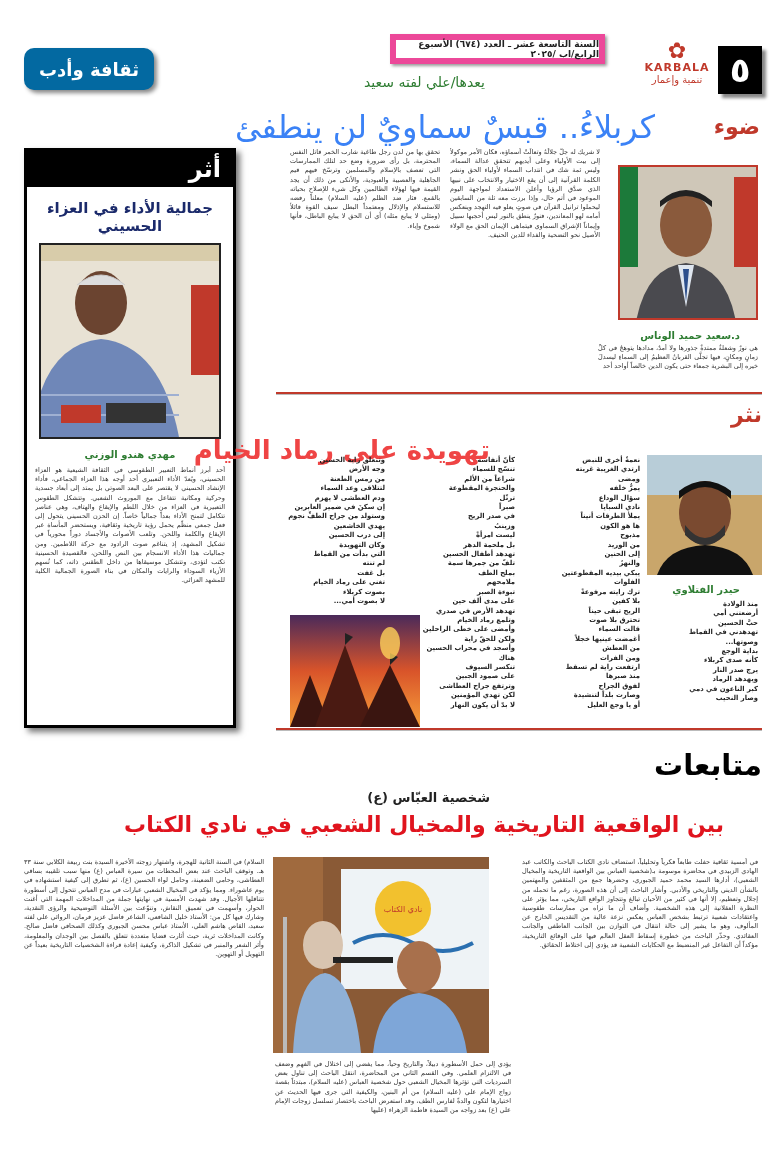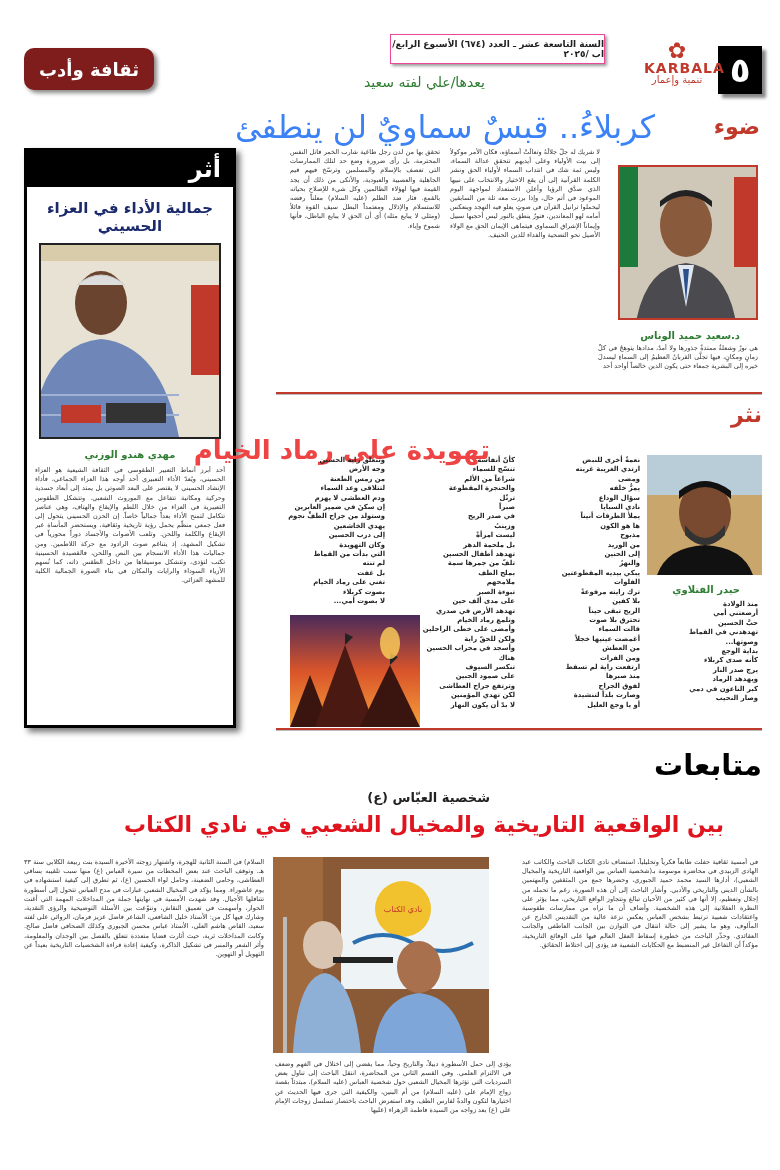--- a/index.html
+++ b/index.html
@@ -3,25 +3,25 @@
 <meta charset="utf-8">
 <style>
   *{box-sizing:border-box;margin:0;padding:0;}
   html,body{width:780px;height:1170px;background:#fff;overflow:hidden;}
   body{font-family:"DejaVu Sans",sans-serif;color:#222;position:relative;direction:rtl;}
   .abs{position:absolute;}
   
   .page-num{left:auto;right:18px;top:46px;width:44px;height:48px;background:#000;color:#fff;font-size:34px;font-weight:bold;display:flex;align-items:center;justify-content:center;box-shadow:4px 4px 3px #888;}
   .logo{right:70px;top:40px;width:66px;height:62px;text-align:center;direction:ltr;}
   .logo .flower{color:#c0392b;font-size:22px;line-height:22px;}
-  .logo .en{color:#c0392b;font-weight:bold;font-size:14px;letter-spacing:1px;line-height:12px;}
+  .logo .en{color:#c0392b;font-weight:bold;font-size:11px;letter-spacing:1px;line-height:12px;}
   .logo .ar{color:#c0392b;font-size:10px;line-height:12px;direction:rtl;}
-  .issue-box{right:175px;top:34px;width:215px;height:30px;border:1px solid #ec4899;box-shadow:2px 2px 3px #999;display:flex;align-items:center;justify-content:center;font-size:9px;font-weight:bold;}
+  .issue-box{right:175px;top:34px;width:215px;height:30px;border:6px solid #ec4899;box-shadow:2px 2px 3px #999;display:flex;align-items:center;justify-content:center;font-size:9px;font-weight:bold;}
   .prepared{right:295px;top:74px;color:#2e7d32;font-size:14px;}
-  .section-tab{left:24px;top:48px;width:130px;height:42px;background:#7f1d1d;color:#fff;border-radius:10px;font-size:18px;font-weight:bold;display:flex;align-items:center;justify-content:center;box-shadow:3px 3px 4px #888;}
+  .section-tab{left:24px;top:48px;width:130px;height:42px;background:#0369a1;color:#fff;border-radius:10px;font-size:18px;font-weight:bold;display:flex;align-items:center;justify-content:center;box-shadow:3px 3px 4px #888;}
   
   .sec-label{font-weight:bold;font-size:22px;}
   .dau-label{right:20px;top:114px;color:#c0392b;}
   .dau-title{right:125px;top:108px;color:#3b82f6;font-size:32px;font-weight:normal;}
   .dau-photo{right:22px;top:165px;width:140px;height:155px;border:2px solid #c0392b;overflow:hidden;}
   .dau-cap{right:40px;top:330px;color:#2e7d32;font-size:10px;font-weight:bold;}
   .dau-intro{right:22px;top:344px;width:160px;font-size:7px;line-height:10px;text-align:justify;}
   .body-col{font-size:6.5px;line-height:9.2px;text-align:justify;color:#333;overflow:hidden;}
   .redline{height:3px;background:linear-gradient(to bottom,#c0392b 0,#c0392b 2px,#bbb 2px);}
   

